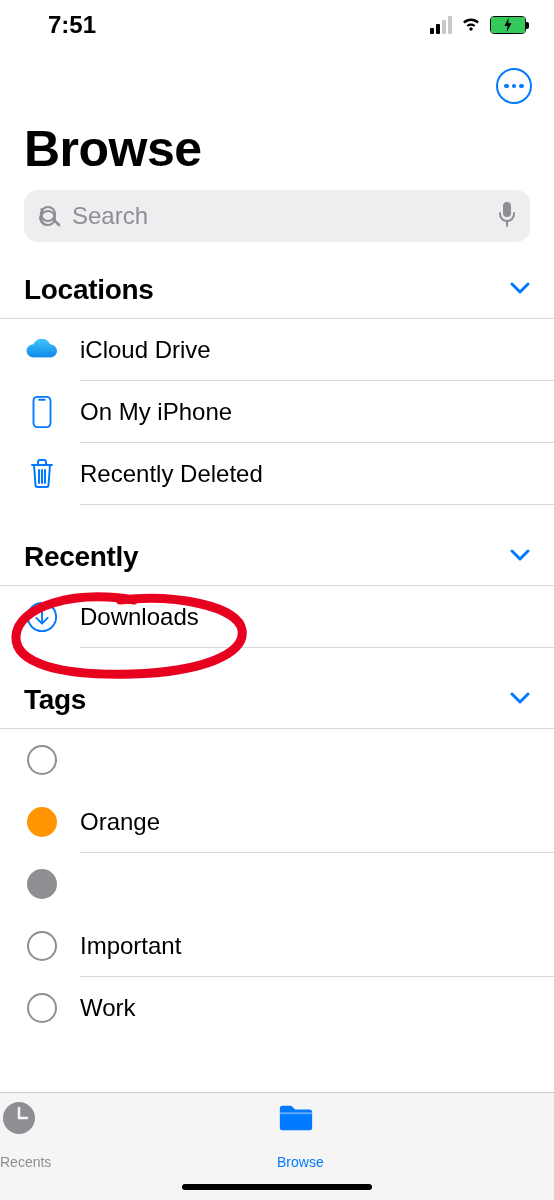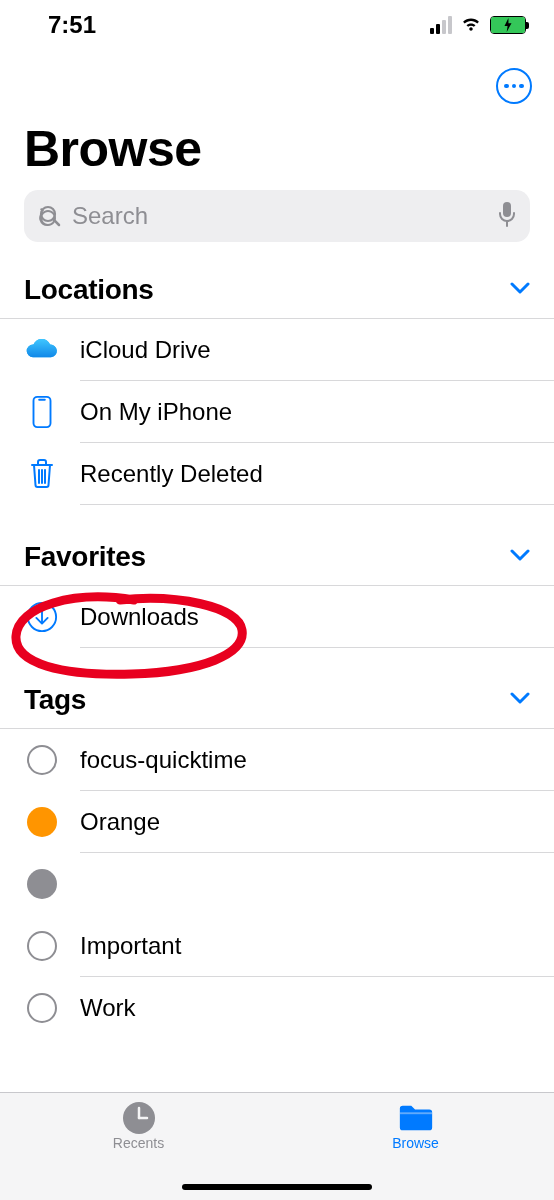--- a/index.html
+++ b/index.html
@@ -194,23 +194,23 @@
       left:0;right:0;
       height: 108px;
       background: #f5f5f6;
       border-top: 1px solid #c8c8cc;
       display:flex;
     }
     .tab {
       flex:1;
       display:flex;
       flex-direction:column;
-      align-items:center;
+      align-items:flex-start;
       padding-top: 8px;
-      gap: 0;
+      gap: 19px;
     }
     .tab-icon { width:38px;height:34px;display:flex;align-items:center;justify-content:center; }
     .tab-label { font-size: 14px; font-weight:500; }
     .tab.inactive .tab-label { color:#8e8e93; }
     .tab.active .tab-label { color:#007aff; }
 
     .home-indicator {
       position:absolute;
       bottom: 10px;
       left:50%;
@@ -311,21 +311,21 @@
     <div class="row-icon">
       <svg viewBox="0 0 30 34" width="30" height="34">
           <path d="M5 8 h20 M11 8 V5 a2 2 0 0 1 2-2 h4 a2 2 0 0 1 2 2 v3 M7 8 l1.5 20 a2 2 0 0 0 2 2 h9 a2 2 0 0 0 2-2 L23 8 M12 13 v13 M15 13 v13 M18 13 v13" fill="none" stroke="#007aff" stroke-width="2" stroke-linecap="round" stroke-linejoin="round"></path>
         </svg>
     </div>
     <div class="row-content">Recently Deleted</div>
   </div>
 </div>
 
 <div class="section-header">
-  <div class="section-title">Favorites</div>
+  <div class="section-title">Recently</div>
   <div class="chevron-down">
     <svg viewBox="0 0 20 14">
         <polyline points="2,3 10,11 18,3" fill="none" stroke-width="3" stroke-linecap="round" stroke-linejoin="round"></polyline>
       </svg>
   </div>
 </div>
 <div class="list">
   <div class="list-row">
     <div class="row-icon">
       <svg viewBox="0 0 34 34" width="32" height="32">
@@ -344,21 +344,20 @@
     <svg viewBox="0 0 20 14">
         <polyline points="2,3 10,11 18,3" fill="none" stroke-width="3" stroke-linecap="round" stroke-linejoin="round"></polyline>
       </svg>
   </div>
 </div>
 <div class="list no-bottom">
   <div class="list-row">
     <div class="row-icon">
         <div class="tag-circle tag-outline"></div>
       </div>
-    <div class="row-content">focus-quicktime</div>
   </div>
   <div class="list-row">
     <div class="row-icon">
         <div class="tag-circle tag-orange"></div>
       </div>
     <div class="row-content">Orange</div>
   </div>
   <div class="list-row">
     <div class="row-icon">
         <div class="tag-circle tag-gray"></div>

